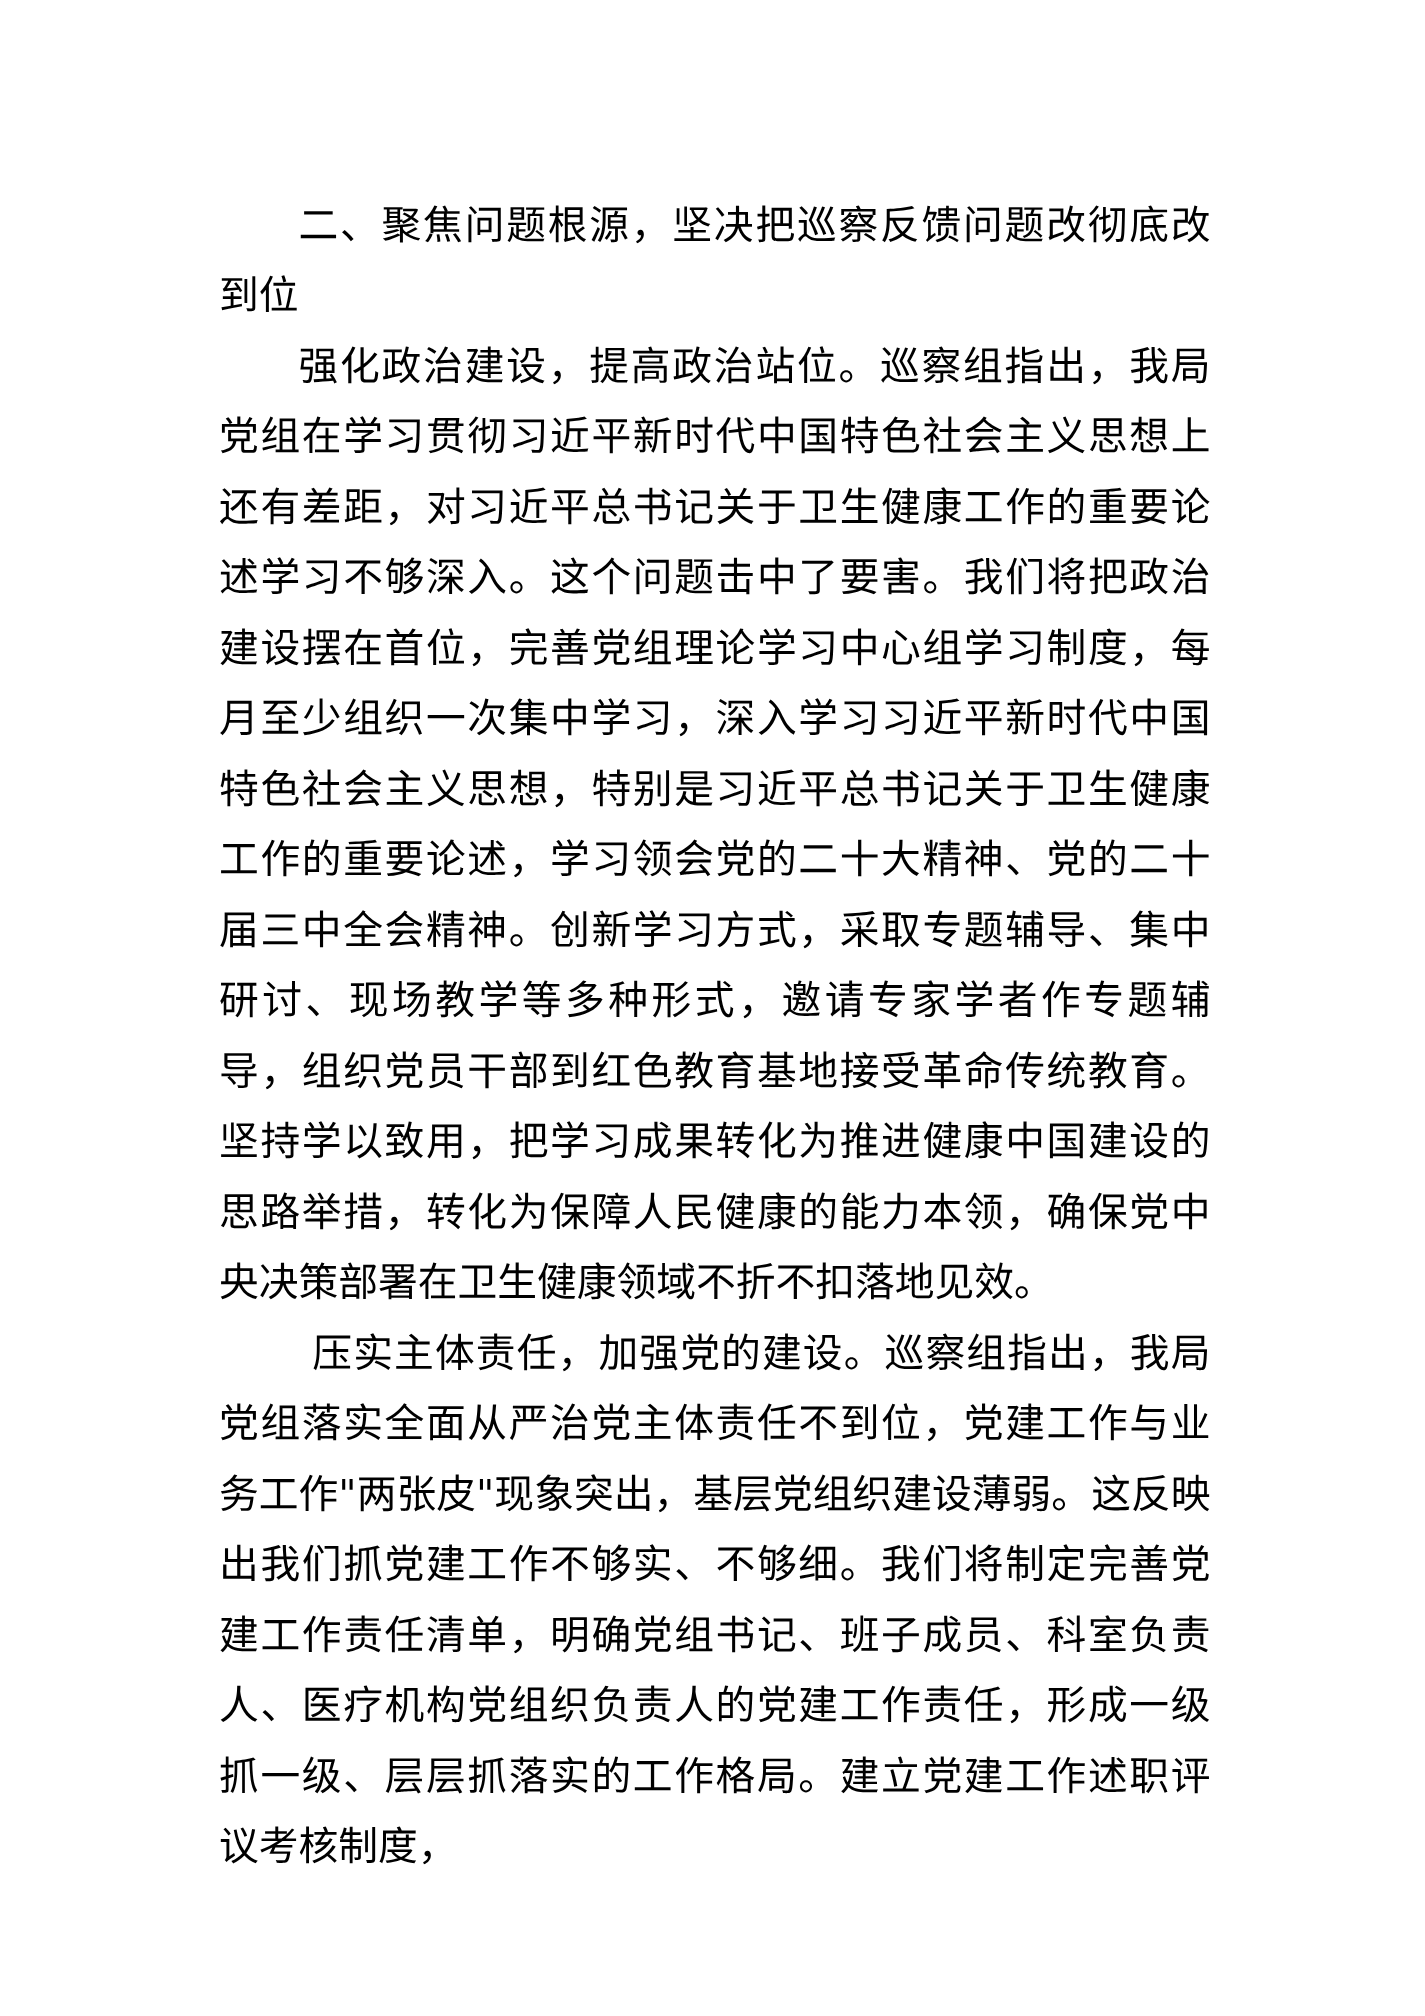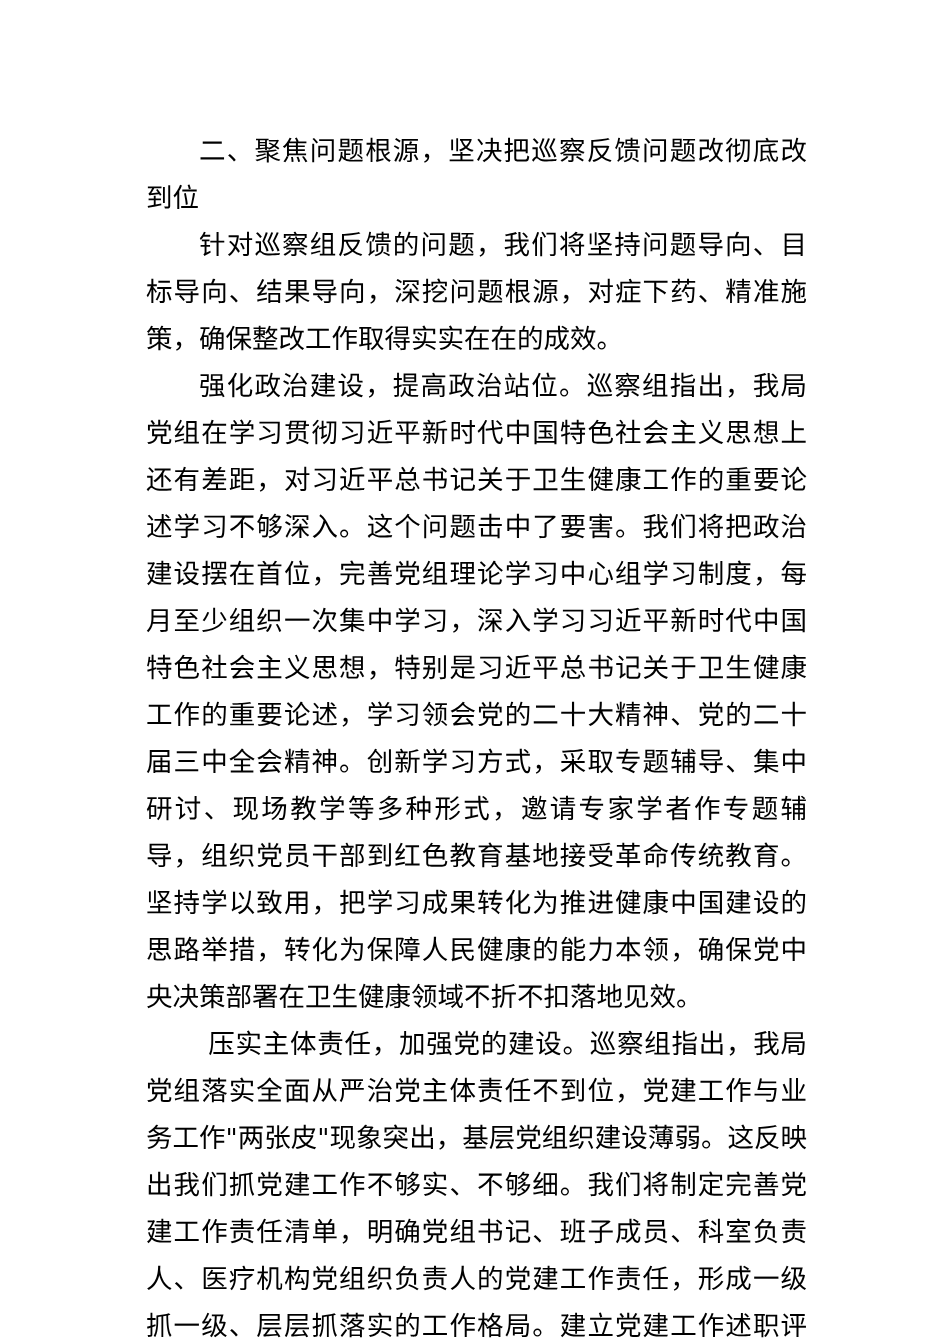--- a/index.html
+++ b/index.html
@@ -57,20 +57,19 @@
   }
 </style>
 </head>
 <body>
 
 <div class="page">
   <div class="text-column">
 
     <p class="doc-heading">二、聚焦问题根源，坚决把巡察反馈问题改彻底改到位</p>
 
-    <p class="doc-paragraph">针对巡察组反馈的问题，我们将坚持问题导向、目标导向、结果导向，深挖问题根源，对症下药、精准施策，确保整改工作取得实实在在的成效。</p>
 
     <p class="doc-paragraph">强化政治建设，提高政治站位。巡察组指出，我局党组在学习贯彻习近平新时代中国特色社会主义思想上还有差距，对习近平总书记关于卫生健康工作的重要论述学习不够深入。这个问题击中了要害。我们将把政治建设摆在首位，完善党组理论学习中心组学习制度，每月至少组织一次集中学习，深入学习习近平新时代中国特色社会主义思想，特别是习近平总书记关于卫生健康工作的重要论述，学习领会党的二十大精神、党的二十届三中全会精神。创新学习方式，采取专题辅导、集中研讨、现场教学等多种形式，邀请专家学者作专题辅导，组织党员干部到红色教育基地接受革命传统教育。坚持学以致用，把学习成果转化为推进健康中国建设的思路举措，转化为保障人民健康的能力本领，确保党中央决策部署在卫生健康领域不折不扣落地见效。</p>
 
     <p class="doc-paragraph"> 压实主体责任，加强党的建设。巡察组指出，我局党组落实全面从严治党主体责任不到位，党建工作与业务工作"两张皮"现象突出，基层党组织建设薄弱。这反映出我们抓党建工作不够实、不够细。我们将制定完善党建工作责任清单，明确党组书记、班子成员、科室负责人、医疗机构党组织负责人的党建工作责任，形成一级抓一级、层层抓落实的工作格局。建立党建工作述职评议考核制度，</p>
 
   </div>
 </div>
 
 </body></html>

